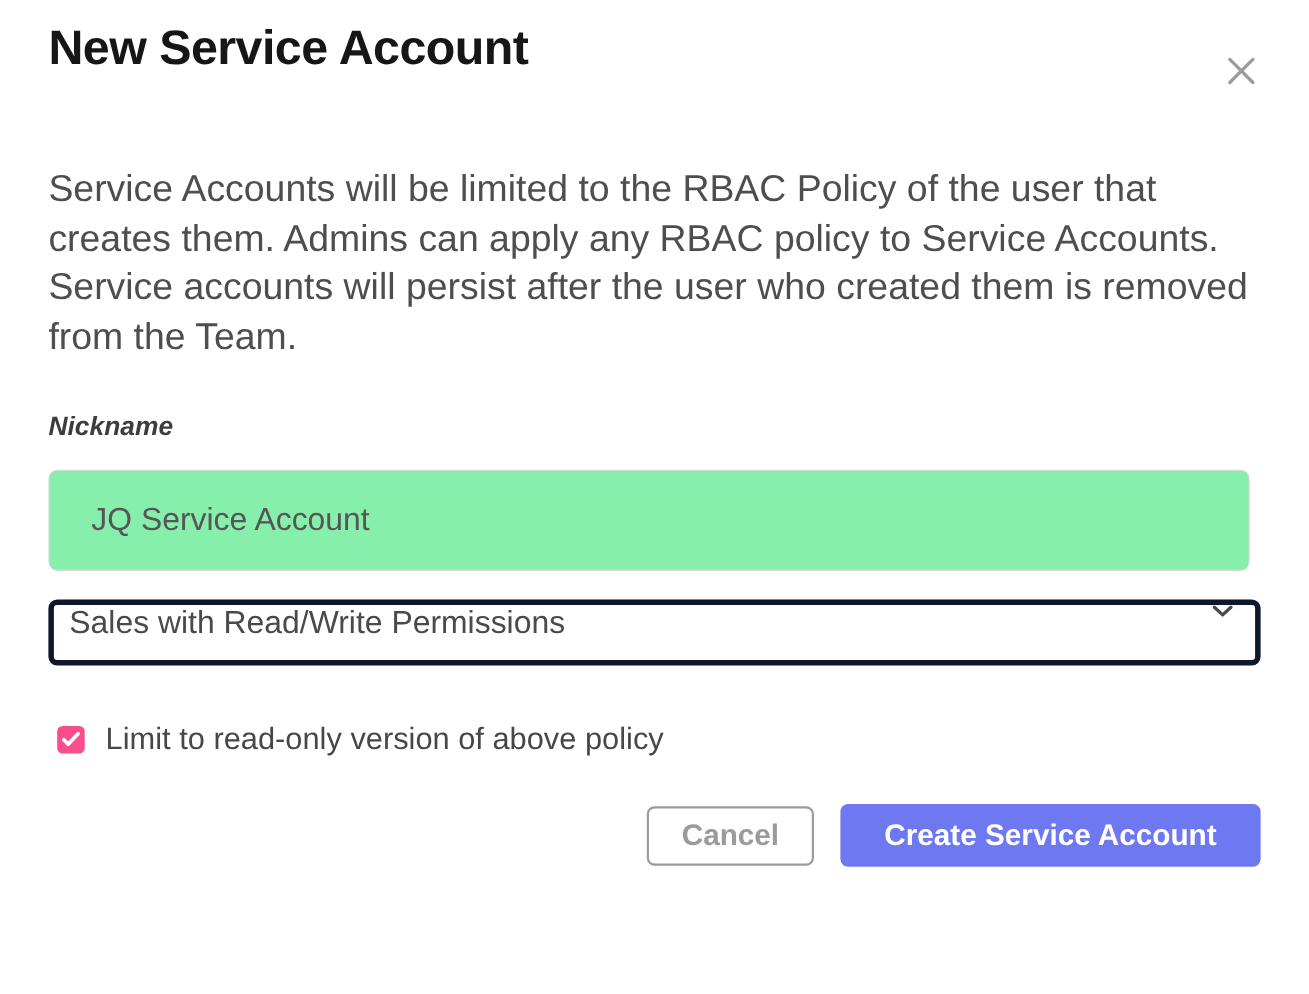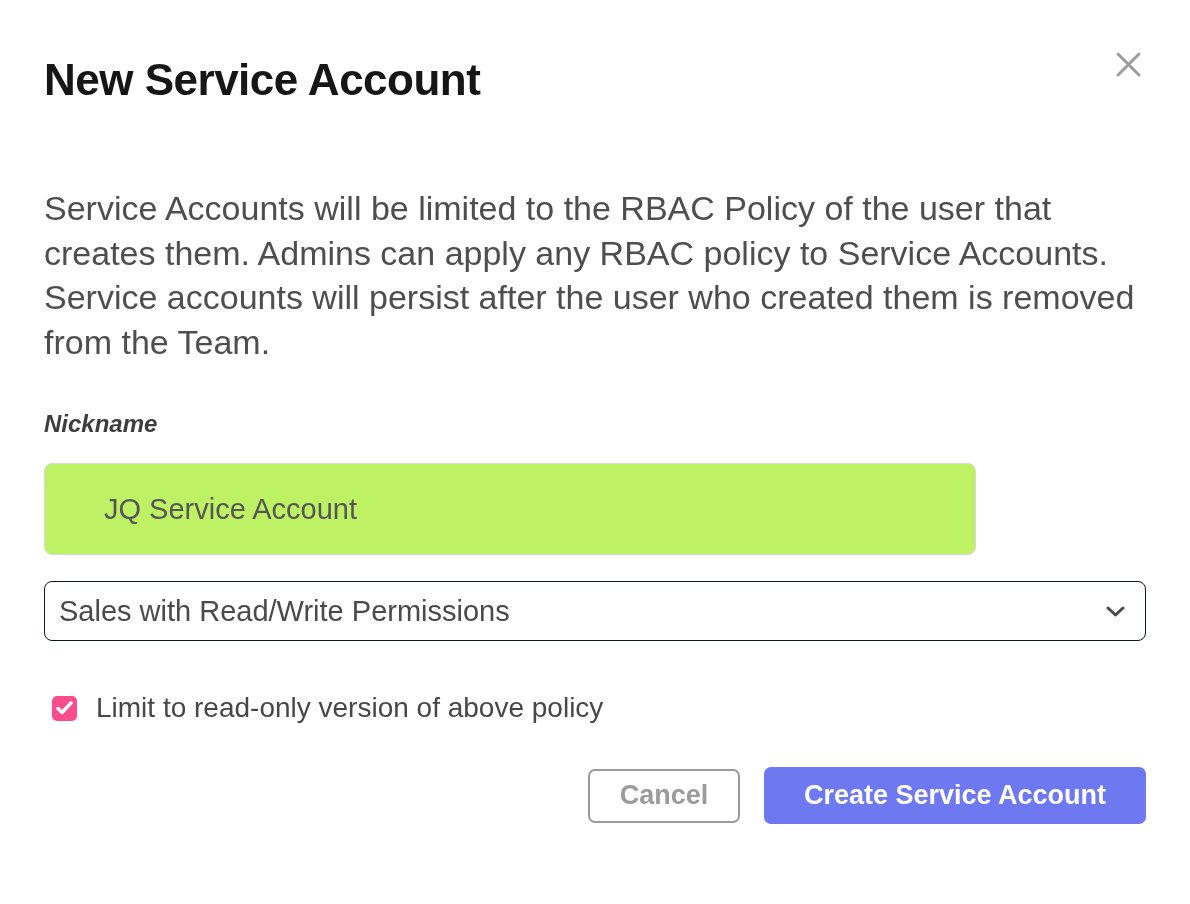--- a/index.html
+++ b/index.html
@@ -12,21 +12,21 @@
   }
   .dialog {
     position: relative;
     width: 1190px;
     height: 904px;
     background: #ffffff;
     padding: 0 44px;
   }
   .dialog-header {
     position: relative;
-    padding-top: 56px;
+    padding-top: 20px;
   }
   .dialog-title {
     font-size: 44px;
     font-weight: 800;
     color: #161616;
     letter-spacing: -0.5px;
     line-height: 48px;
   }
   .close-btn {
     position: absolute;
@@ -52,41 +52,41 @@
     margin-top: 46px;
     font-size: 24px;
     font-weight: 700;
     color: #3d3d3d;
     line-height: 28px;
     font-style: italic;
   }
   .text-input {
     display: block;
     margin-top: 25px;
-    width: 932px;
+    width: 1092px;
     height: 92px;
     border: 1px solid #d8d8d8;
     border-radius: 8px;
-    padding: 0 20px 0 59px;
+    padding: 0 20px 0 38px;
     font-family: "Liberation Sans", sans-serif;
     font-size: 29px;
     color: #565656;
-    background: #bef264;
+    background: #86efac;
     outline: none;
   }
   .field-label.rbac { margin-top: 42px; }
   .select-box {
     margin-top: 26px;
     width: 1102px;
     height: 60px;
-    border: 1px solid #0f172a;
+    border: 5px solid #0f172a;
     border-radius: 8px;
     background: #ffffff;
     display: flex;
-    align-items: center;
+    align-items: flex-start;
     justify-content: space-between;
     padding: 0 14px;
     cursor: pointer;
   }
   .select-value {
     font-size: 29px;
     color: #4a4a4a;
   }
   .select-chevron {
     display: flex;

